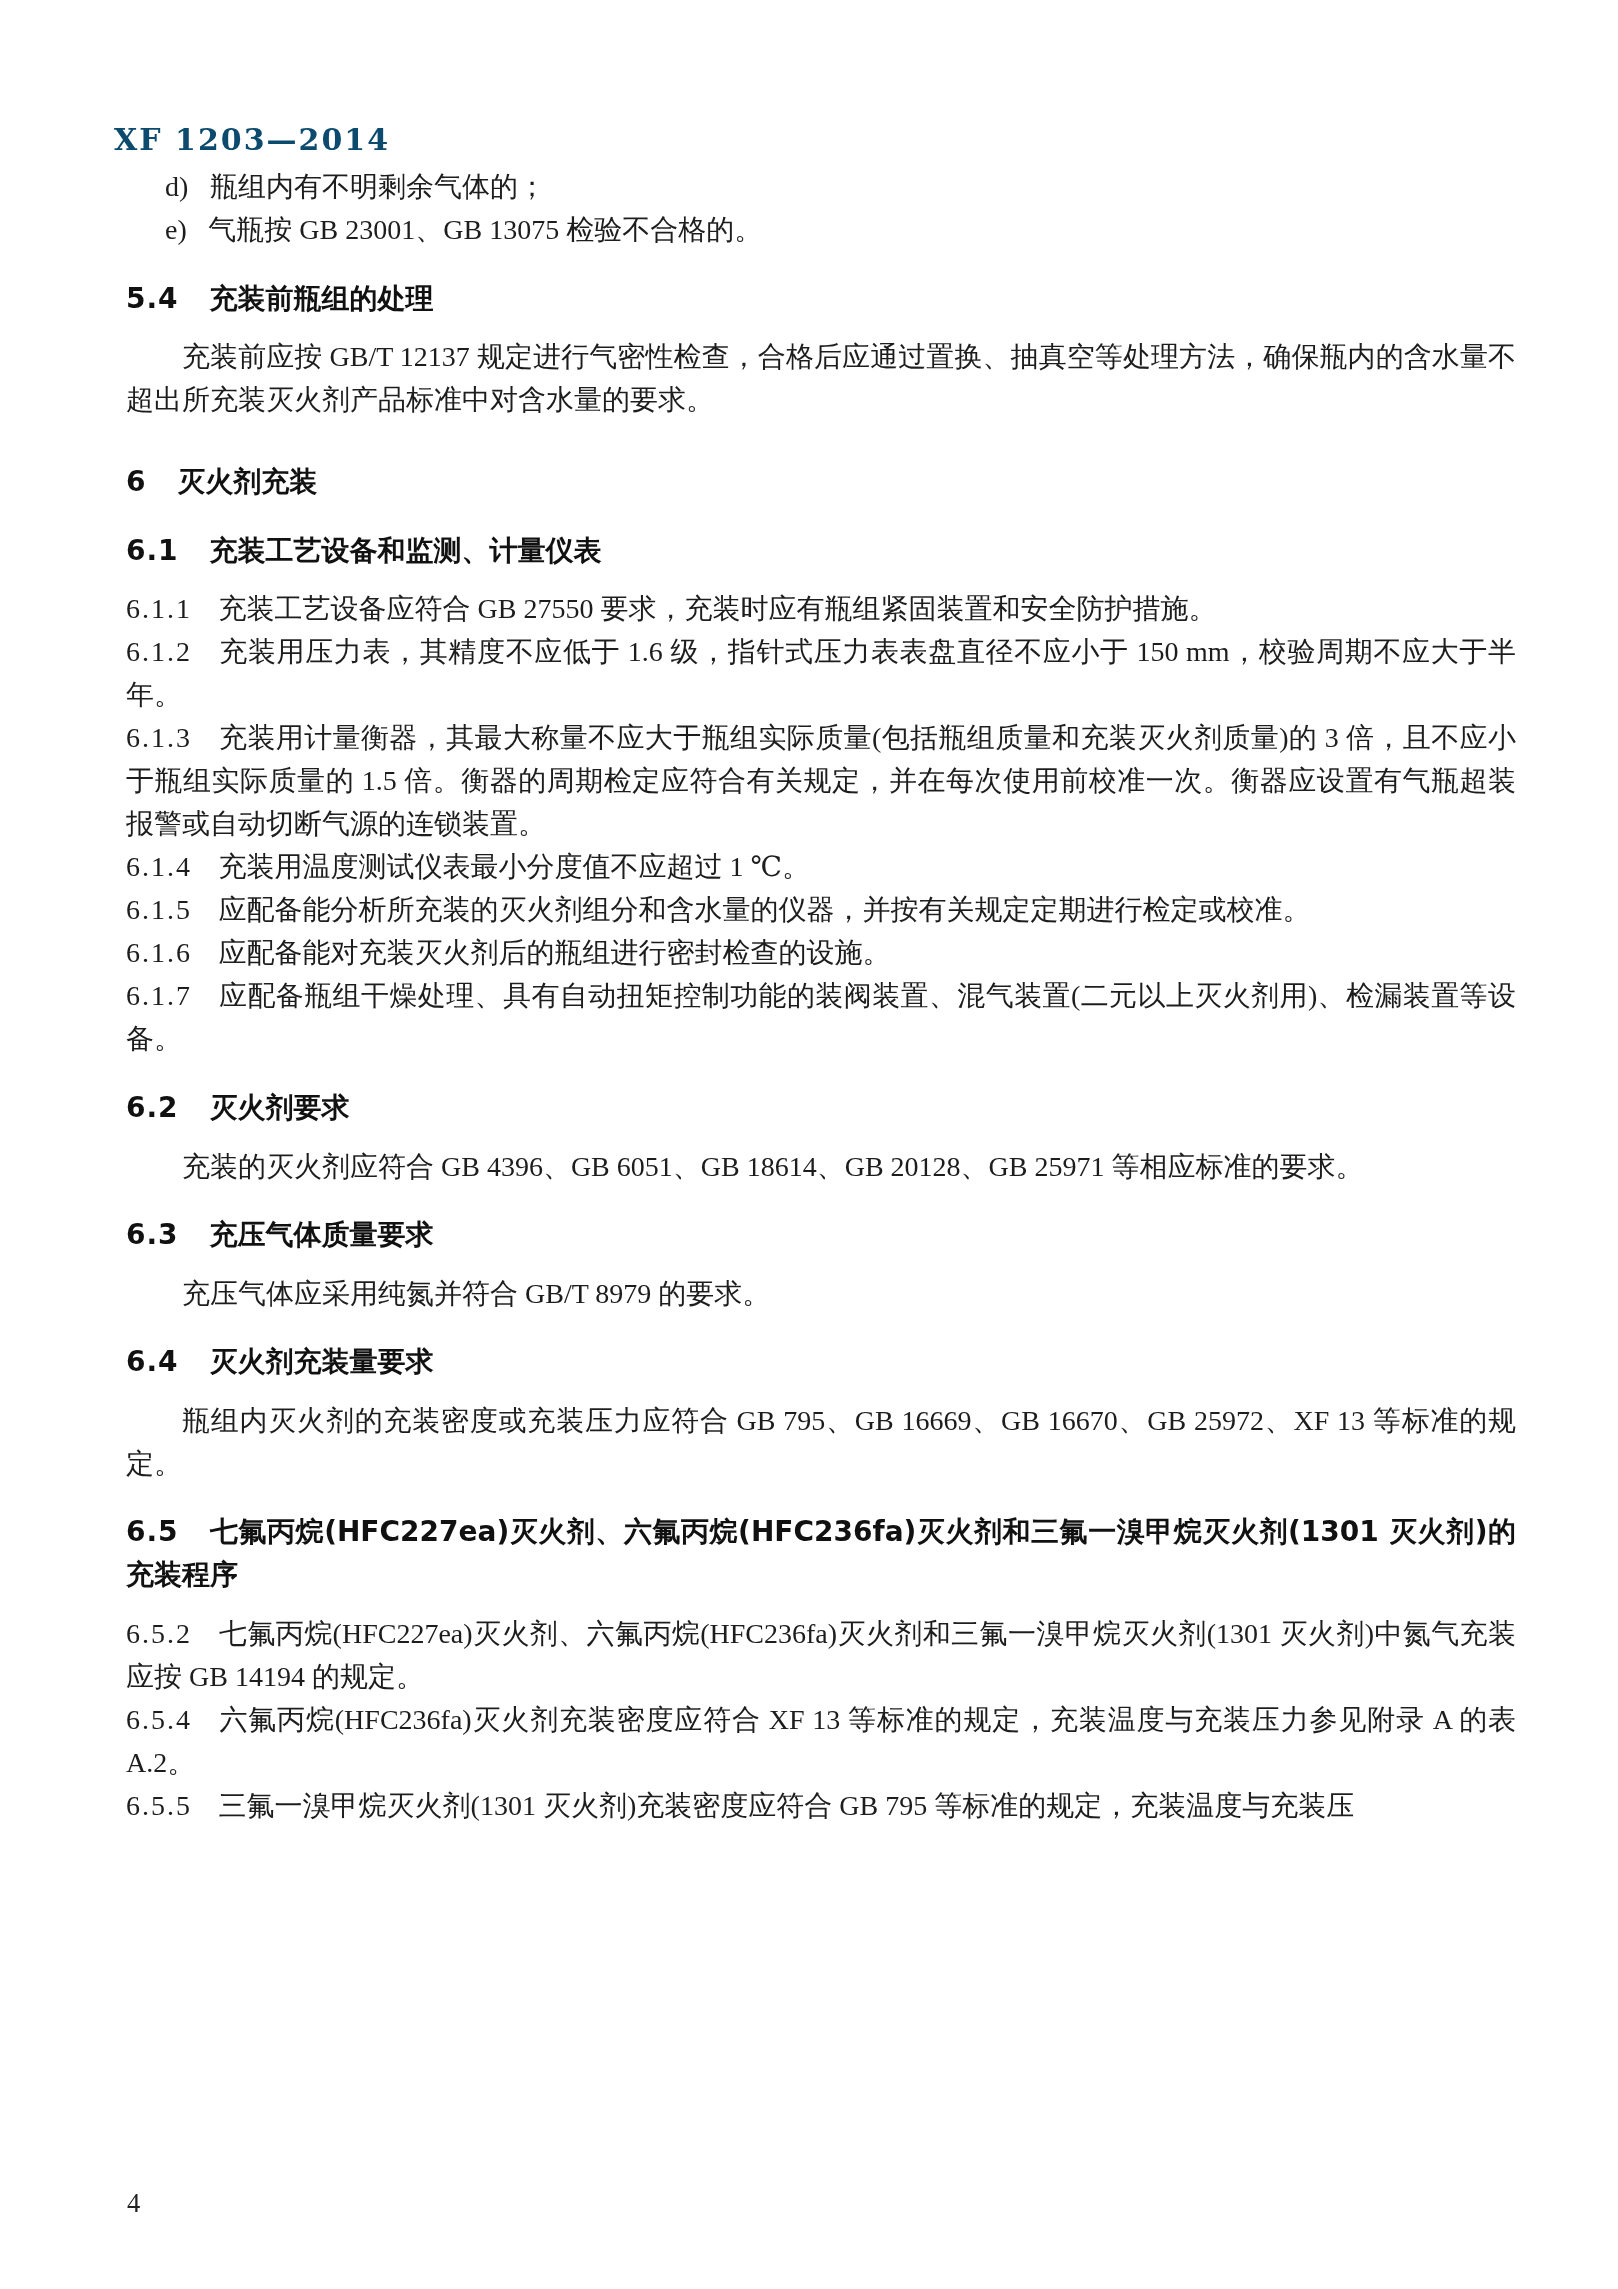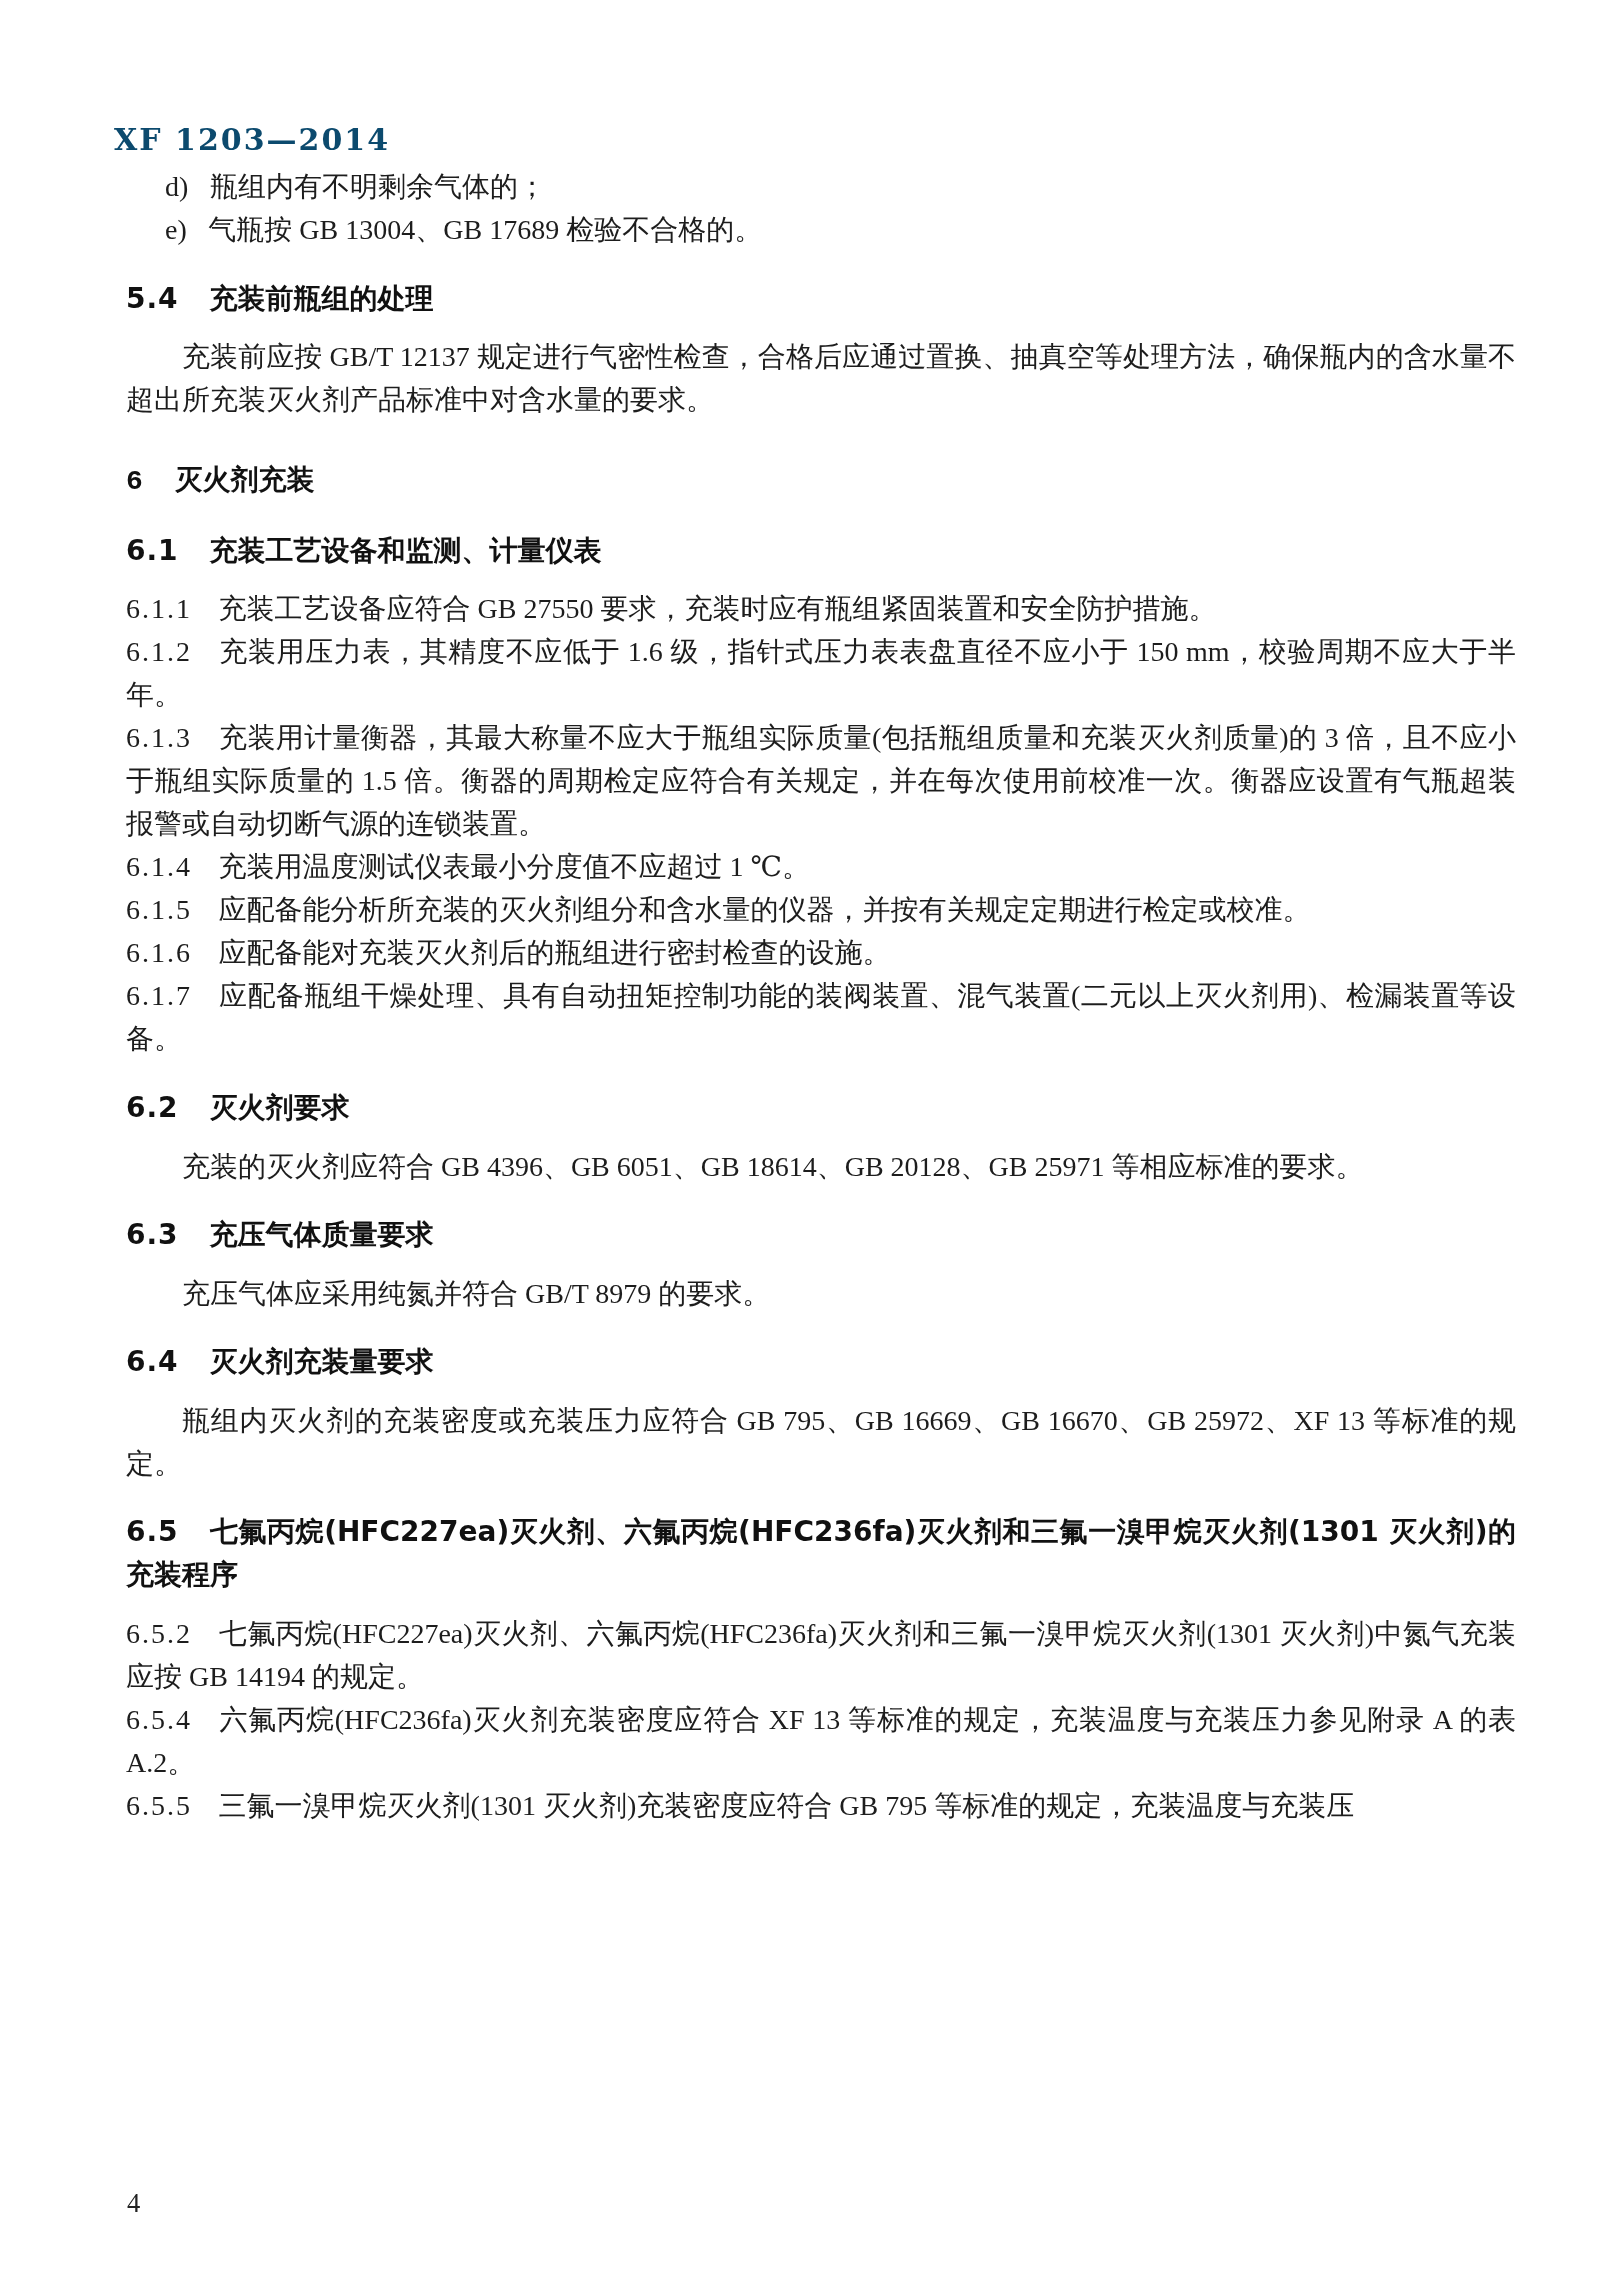--- a/index.html
+++ b/index.html
@@ -44,21 +44,21 @@
     display: inline-block;
     margin-right: 21.6px;
   }
   .h1, .h2 {
     font-family: "DejaVu Sans", "Liberation Sans", sans-serif;
     font-weight: 700;
     font-size: 28px;
     color: #111;
   }
   .h2 { margin: 25.5px 0 15.7px; }
-  .h1 { margin: 39px 0 23.5px; font-family: Liberation Mono, monospace; }
+  .h1 { margin: 39px 0 23.5px; }
   .num { margin-right: 1.1em; letter-spacing: 1px; }
   .para {
     text-indent: 2em;
     margin: 9.8px 0;
   }
   .clause { margin: 0; }
   .cnum { margin-right: 0.95em; letter-spacing: 2px; white-space: nowrap; }
   .page-number {
     position: absolute;
     left: 127px;
@@ -72,21 +72,21 @@
 
 <div class="page">
 
   <div class="doc-header">
     <span>XF 1203—2014</span>
   </div>
 
   <div class="content">
 
     <p class="alpha-item"><span class="alpha-label">d)</span><span>瓶组内有不明剩余气体的；</span></p>
-    <p class="alpha-item"><span class="alpha-label">e)</span><span>气瓶按 GB 13004、GB 17689 检验不合格的。</span></p>
+    <p class="alpha-item"><span class="alpha-label">e)</span><span>气瓶按 GB 23001、GB 13075 检验不合格的。</span></p>
 
     <p class="h2"><span class="num">5.4</span><span>充装前瓶组的处理</span></p>
     <p class="para">充装前应按 GB/T 12137 规定进行气密性检查，合格后应通过置换、抽真空等处理方法，确保瓶内的含水量不超出所充装灭火剂产品标准中对含水量的要求。</p>
 
     <p class="h1"><span class="num">6</span><span>灭火剂充装</span></p>
 
     <p class="h2"><span class="num">6.1</span><span>充装工艺设备和监测、计量仪表</span></p>
 
     <p class="clause"><span class="cnum">6.1.1</span><span>充装工艺设备应符合 GB 27550 要求，充装时应有瓶组紧固装置和安全防护措施。</span></p>
     <p class="clause"><span class="cnum">6.1.2</span><span>充装用压力表，其精度不应低于 1.6 级，指针式压力表表盘直径不应小于 150 mm，校验周期不应大于半年。</span></p>

